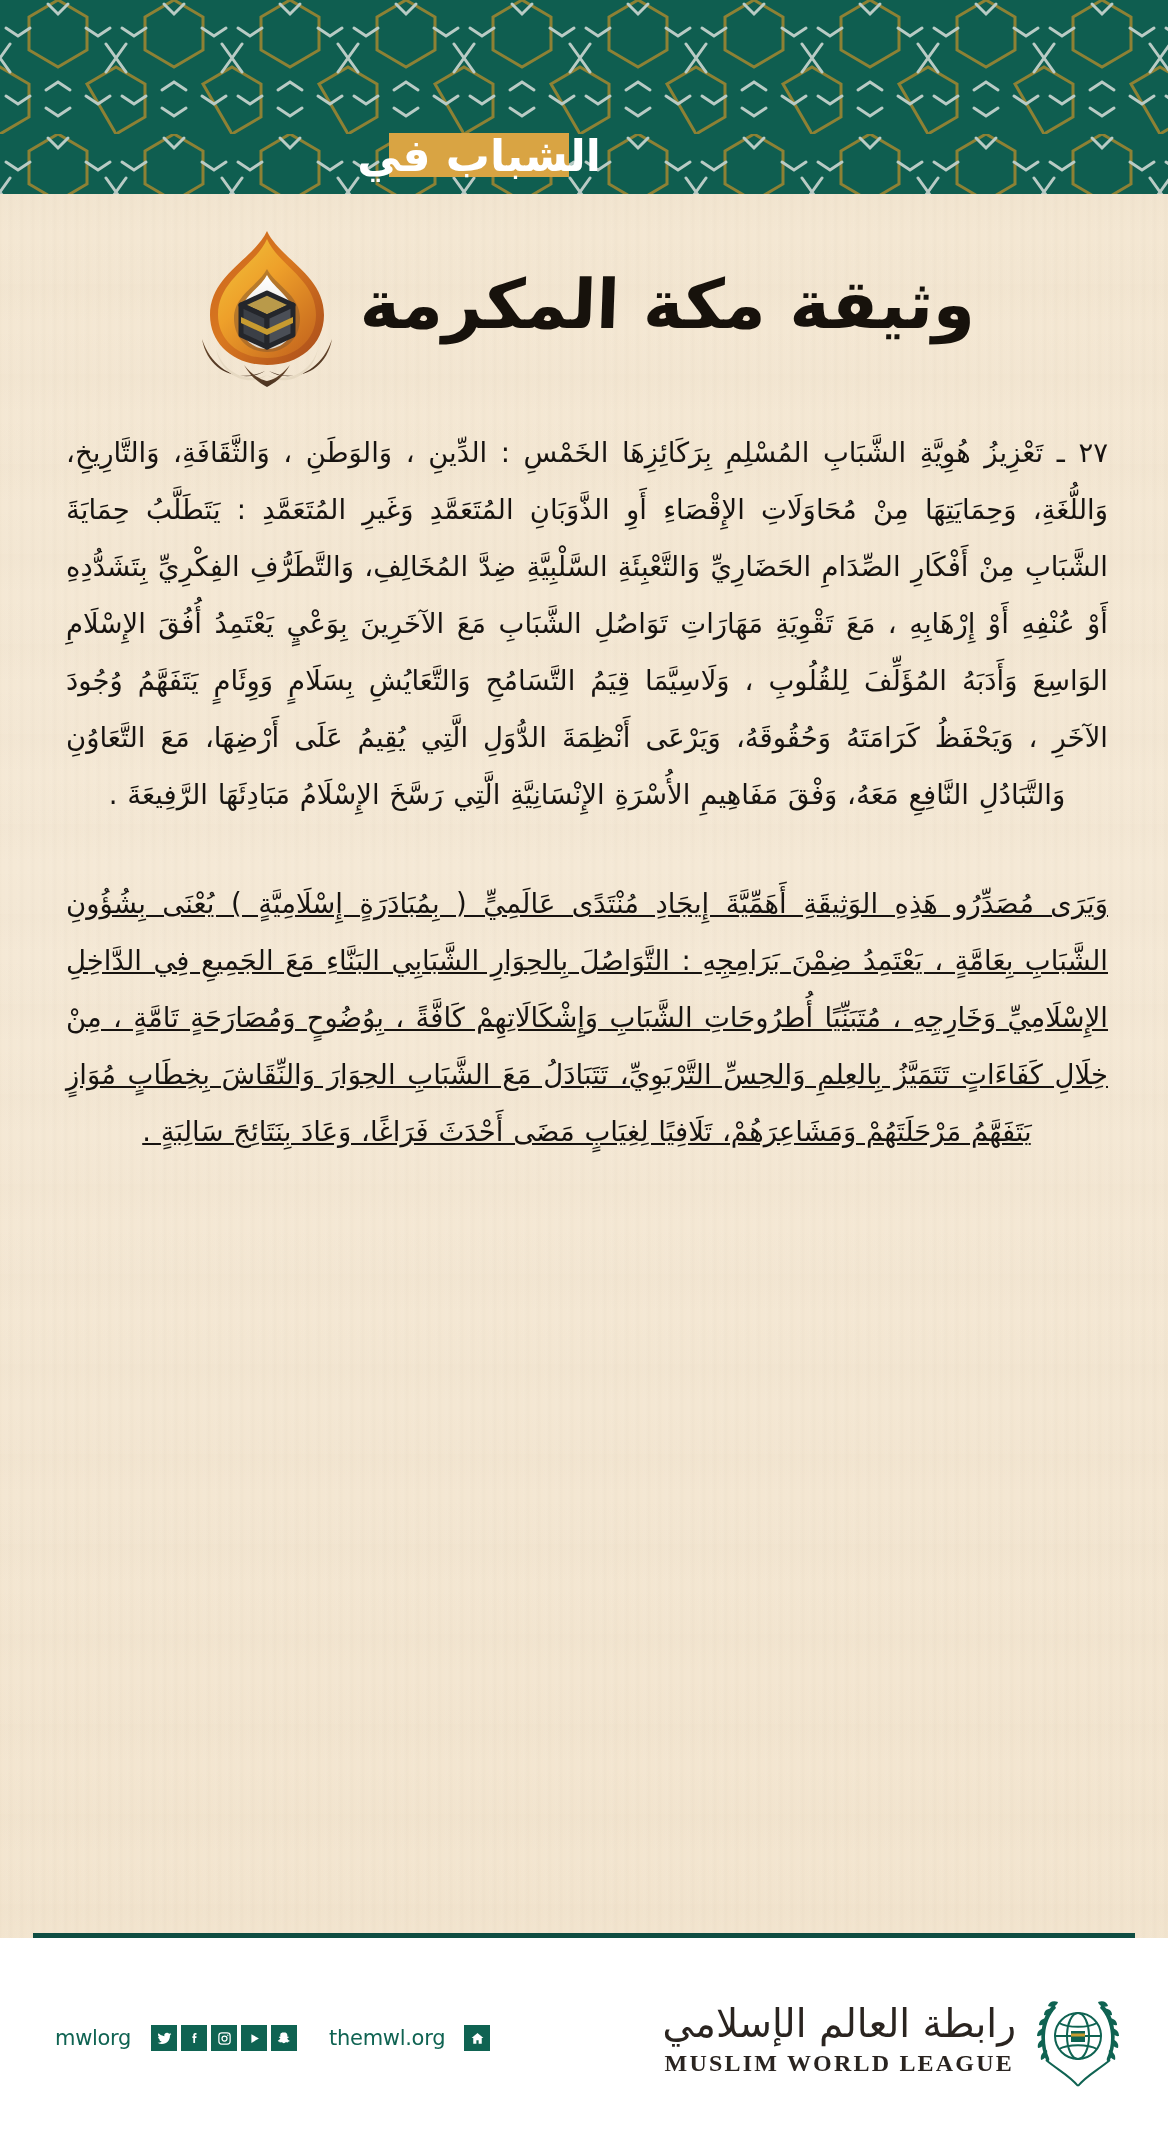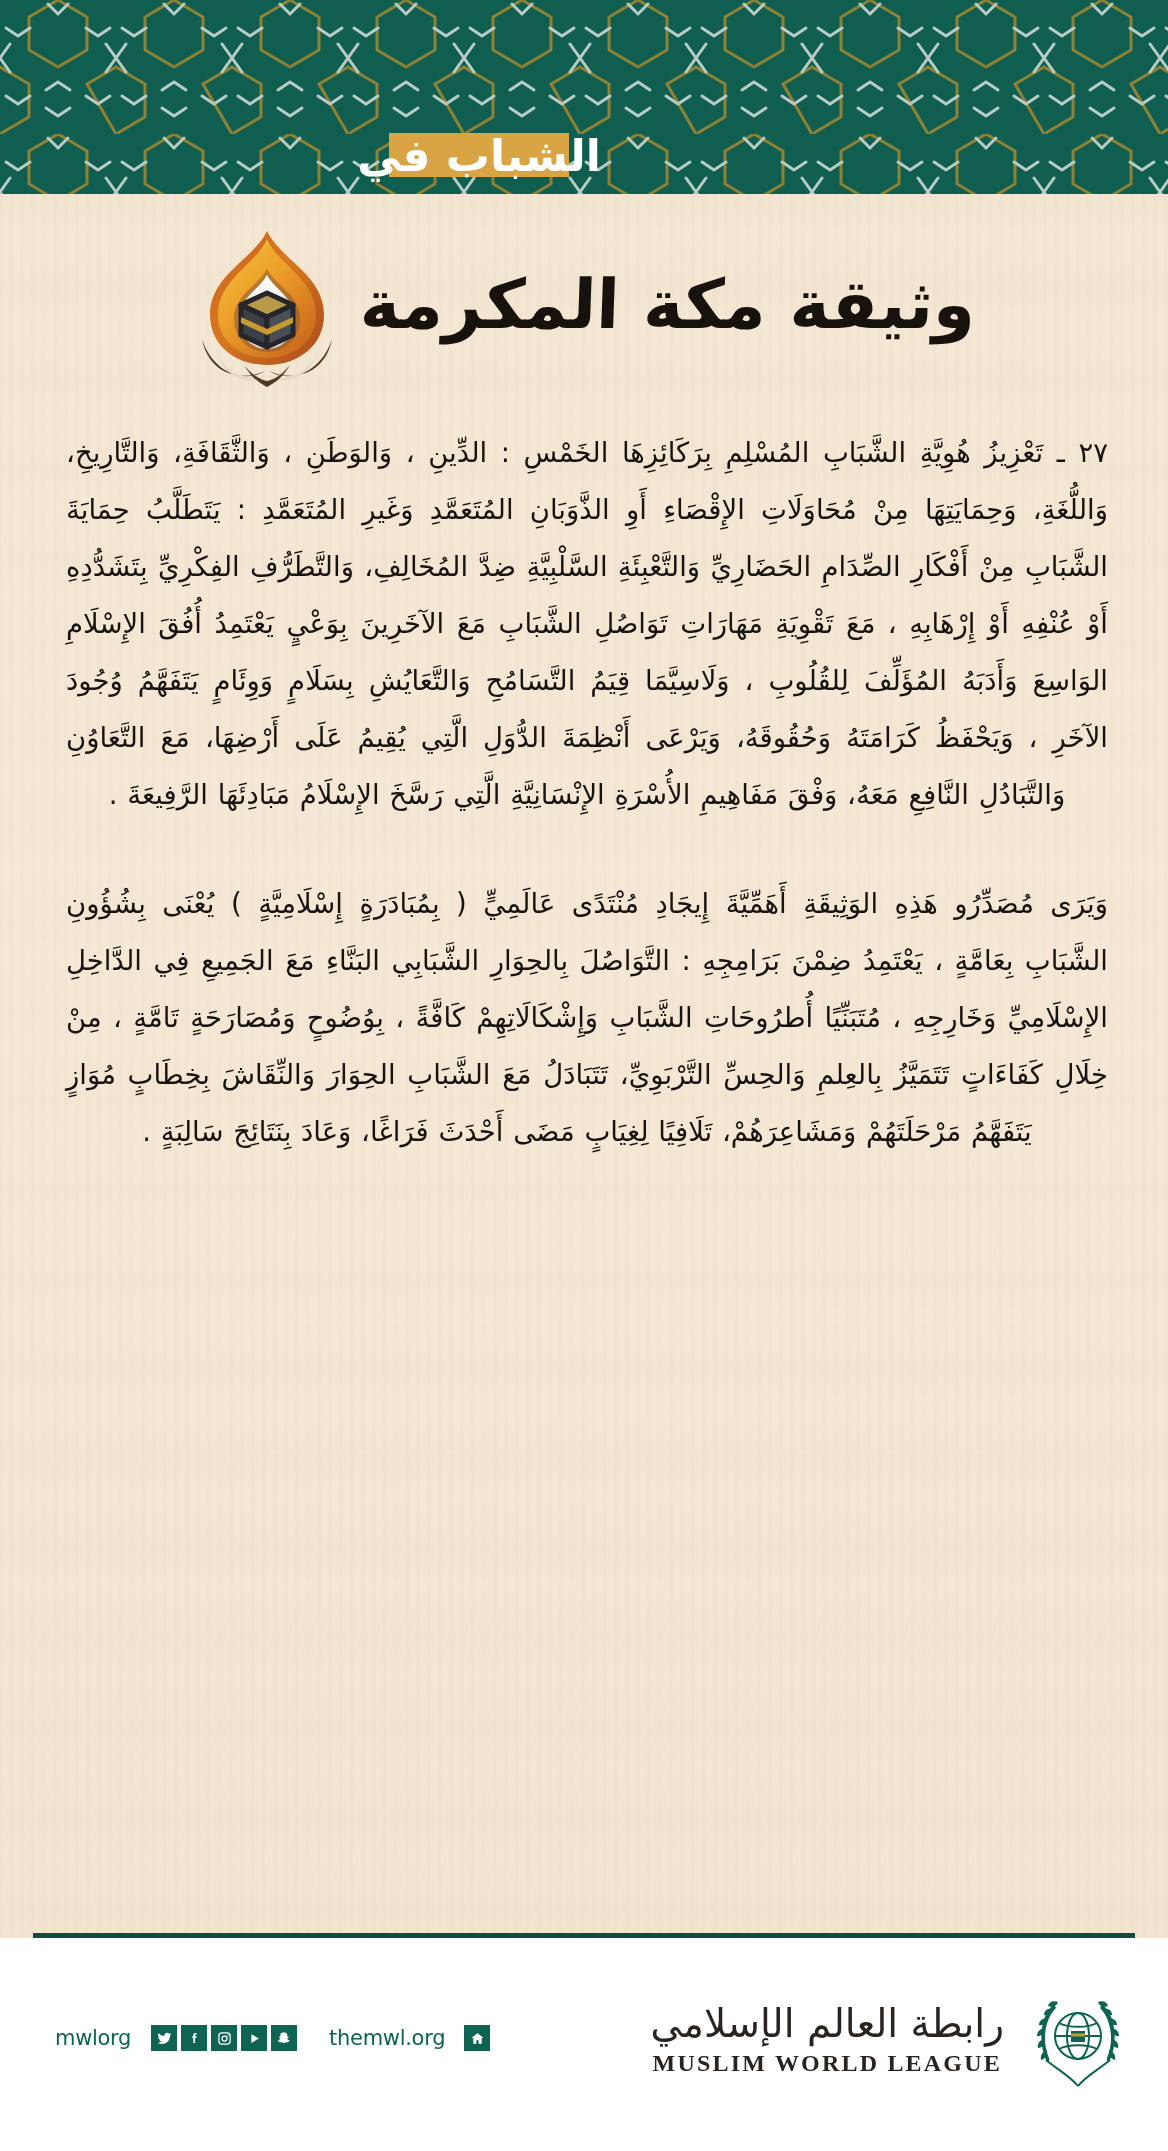--- a/index.html
+++ b/index.html
@@ -127,21 +127,21 @@
     margin-left: 6px;
   }
   .para {
     font-size: 27.5px;
     line-height: 57px;
     text-align: justify;
     text-align-last: center;
     letter-spacing: 0px;
     word-spacing: 1px;
   }
-  .para + .para { margin-top: 52px; }
+  .para + .para { margin-top: 52px; text-decoration: underline; }
 
   
   .footer {
     position: absolute;
     top: 1938px; left: 0;
     width: 1168px;
     height: 213px;
     background: #ffffff;
   }
 
@@ -177,21 +177,21 @@
   .sq-icon svg { display: block; }
   .home-icon-wrap { margin-left: 9px; }
 
   .footer-right {
     position: absolute;
     top: 52px;
     right: 48px;
     display: flex;
     flex-direction: row;
     align-items: center;
-    gap: 32px;
+    gap: 20px;
     direction: ltr;
   }
   .mwl-wordmark {
     display: flex;
     flex-direction: column;
     align-items: center;
     gap: 4px;
   }
   .mwl-arabic {
     font-size: 39px;

